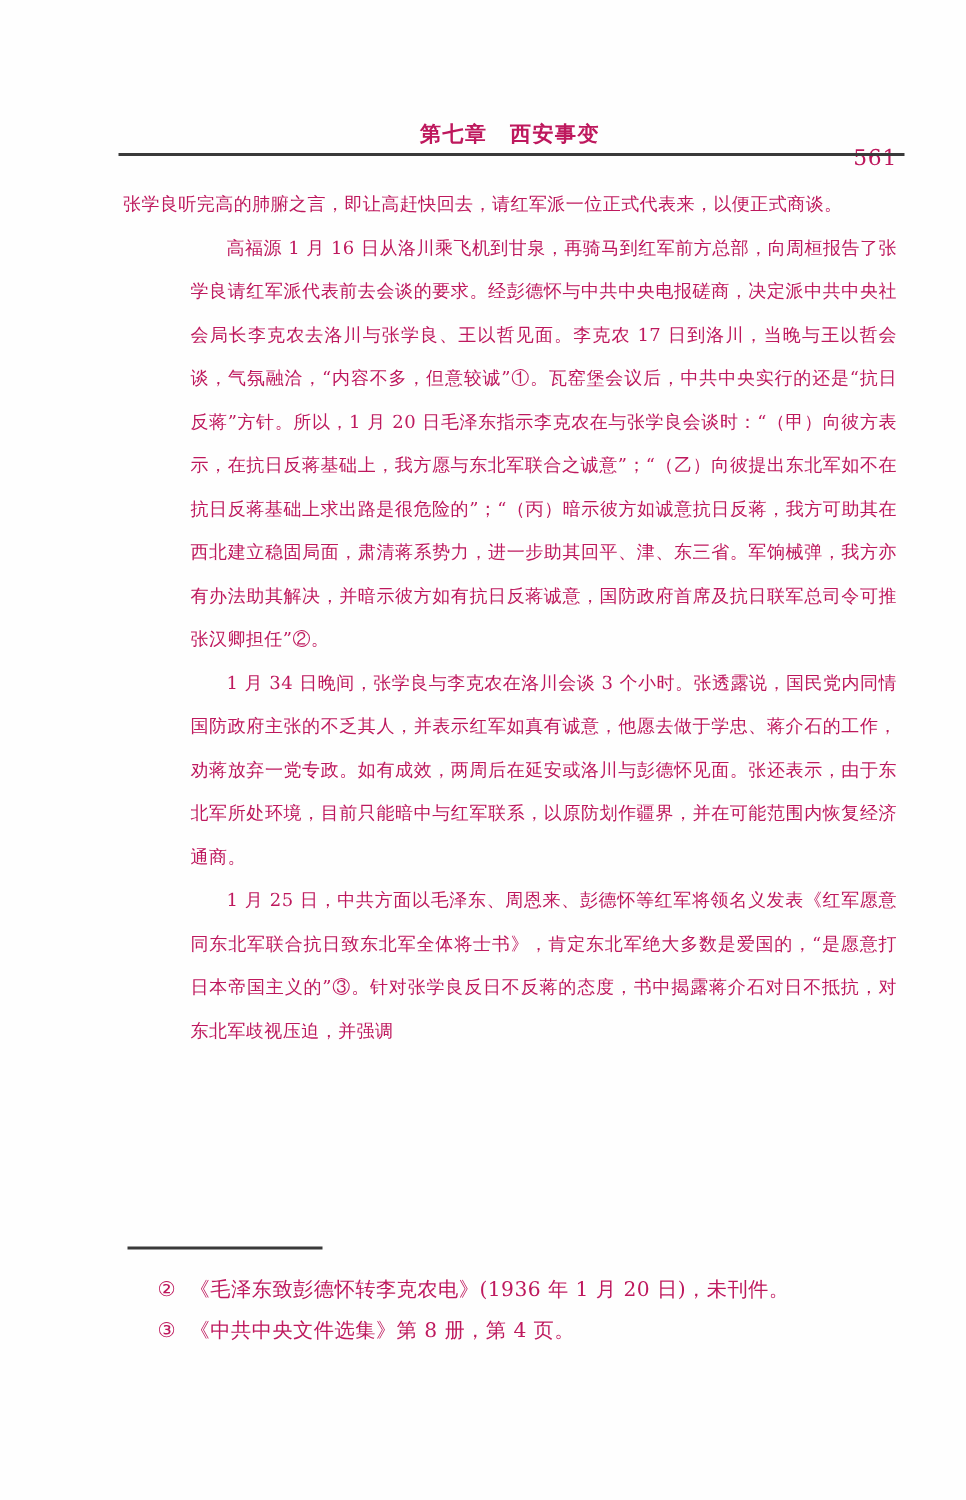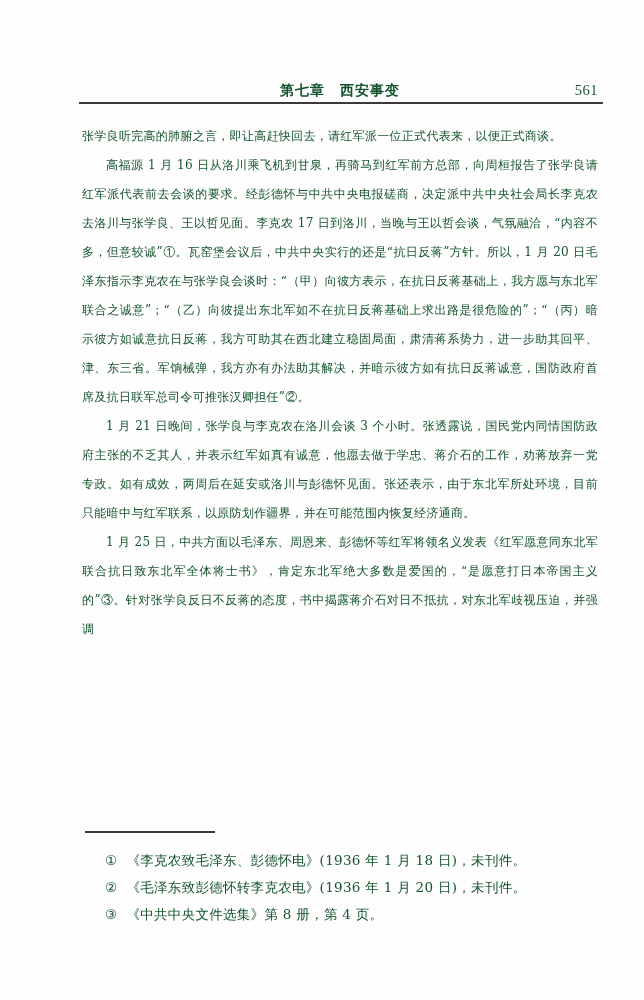--- a/index.html
+++ b/index.html
@@ -5,21 +5,21 @@
   html, body {
     margin: 0;
     padding: 0;
     background: #ffffff;
   }
   .page {
     position: relative;
     width: 644px;
     height: 1000px;
     background: #fefefe;
-    color: #14532d;
+    color: #be185d;
     font-family: "DejaVu Serif", "Liberation Serif", serif;
     overflow: hidden;
   }
   
   .running-head {
     position: absolute;
     left: 82px;
     top: 80px;
     width: 516px;
     height: 20px;
@@ -28,25 +28,24 @@
   }
   .chapter-title {
     display: block;
     text-align: center;
     font-weight: bold;
     letter-spacing: 1px;
   }
   .page-number {
     position: absolute;
     right: 0;
-    top: 0;
+    top: 16px;
     font-weight: normal;
     font-size: 14.5px;
     letter-spacing: 0.5px;
-    font-family: Liberation Serif, serif;
   }
   .head-rule {
     position: absolute;
     left: 79px;
     top: 102px;
     width: 524px;
     height: 2px;
     background: #3a3a3a;
   }
   
@@ -60,20 +59,21 @@
     text-align: justify;
     text-justify: inter-ideograph;
     letter-spacing: 0.3px;
   }
   .body-text p {
     margin: 0;
     padding: 0;
   }
   .body-text p.indent {
     text-indent: 2em;
+    margin-left: 45px;
   }
   
   .footnotes {
     position: absolute;
     left: 82px;
     top: 831px;
     width: 516px;
   }
   .fn-rule {
     width: 130px;
@@ -102,29 +102,26 @@
   <div class="running-head">
     <span class="chapter-title">第七章　西安事变</span>
     <span class="page-number">561</span>
   </div>
 
   <div class="head-rule"></div>
 
   <div class="body-text">
     <p>张学良听完高的肺腑之言，即让高赶快回去，请红军派一位正式代表来，以便正式商谈。</p>
     <p class="indent">高福源 1 月 16 日从洛川乘飞机到甘泉，再骑马到红军前方总部，向周桓报告了张学良请红军派代表前去会谈的要求。经彭德怀与中共中央电报磋商，决定派中共中央社会局长李克农去洛川与张学良、王以哲见面。李克农 17 日到洛川，当晚与王以哲会谈，气氛融洽，“内容不多，但意较诚”①。瓦窑堡会议后，中共中央实行的还是“抗日反蒋”方针。所以，1 月 20 日毛泽东指示李克农在与张学良会谈时：“（甲）向彼方表示，在抗日反蒋基础上，我方愿与东北军联合之诚意”；“（乙）向彼提出东北军如不在抗日反蒋基础上求出路是很危险的”；“（丙）暗示彼方如诚意抗日反蒋，我方可助其在西北建立稳固局面，肃清蒋系势力，进一步助其回平、津、东三省。军饷械弹，我方亦有办法助其解决，并暗示彼方如有抗日反蒋诚意，国防政府首席及抗日联军总司令可推张汉卿担任”②。</p>
-    <p class="indent">1 月 21 日晚间，张学良与李克农在洛川会谈 3 个小时。张透露说，国民党内同情国防政府主张的不乏其人，并表示红军如真有诚意，他愿去做于学忠、蒋介石的工作，劝蒋放弃一党专政。如有成效，两周后在延安或洛川与彭德怀见面。张还表示，由于东北军所处环境，目前只能暗中与红军联系，以原防划作疆界，并在可能范围内恢复经济通商。</p>
+    <p class="indent">1 月 34 日晚间，张学良与李克农在洛川会谈 3 个小时。张透露说，国民党内同情国防政府主张的不乏其人，并表示红军如真有诚意，他愿去做于学忠、蒋介石的工作，劝蒋放弃一党专政。如有成效，两周后在延安或洛川与彭德怀见面。张还表示，由于东北军所处环境，目前只能暗中与红军联系，以原防划作疆界，并在可能范围内恢复经济通商。</p>
     <p class="indent">1 月 25 日，中共方面以毛泽东、周恩来、彭德怀等红军将领名义发表《红军愿意同东北军联合抗日致东北军全体将士书》，肯定东北军绝大多数是爱国的，“是愿意打日本帝国主义的”③。针对张学良反日不反蒋的态度，书中揭露蒋介石对日不抵抗，对东北军歧视压迫，并强调</p>
   </div>
 
   <div class="footnotes">
     <div class="fn-rule"></div>
-    <div class="footnote">
-      <span class="fn-marker">①</span><span class="fn-text">《李克农致毛泽东、彭德怀电》(1936 年 1 月 18 日)，未刊件。</span>
-    </div>
     <div class="footnote">
       <span class="fn-marker">②</span><span class="fn-text">《毛泽东致彭德怀转李克农电》(1936 年 1 月 20 日)，未刊件。</span>
     </div>
     <div class="footnote">
       <span class="fn-marker">③</span><span class="fn-text">《中共中央文件选集》第 8 册，第 4 页。</span>
     </div>
   </div>
 
 </div>
 

